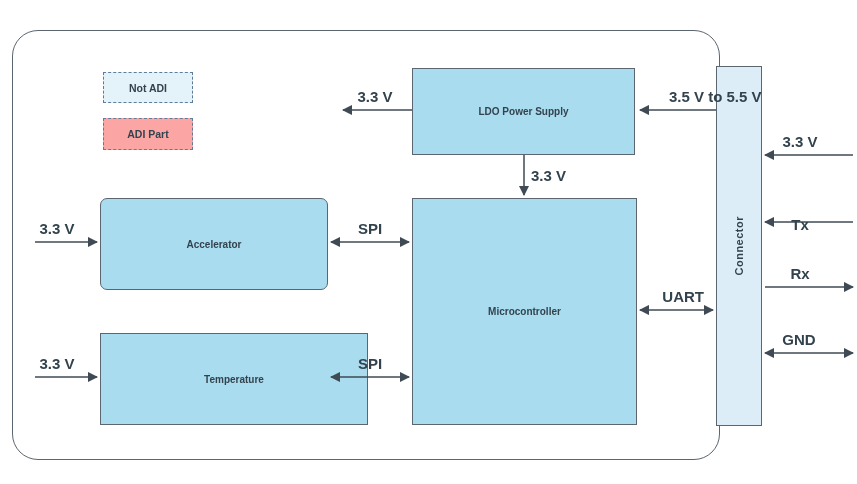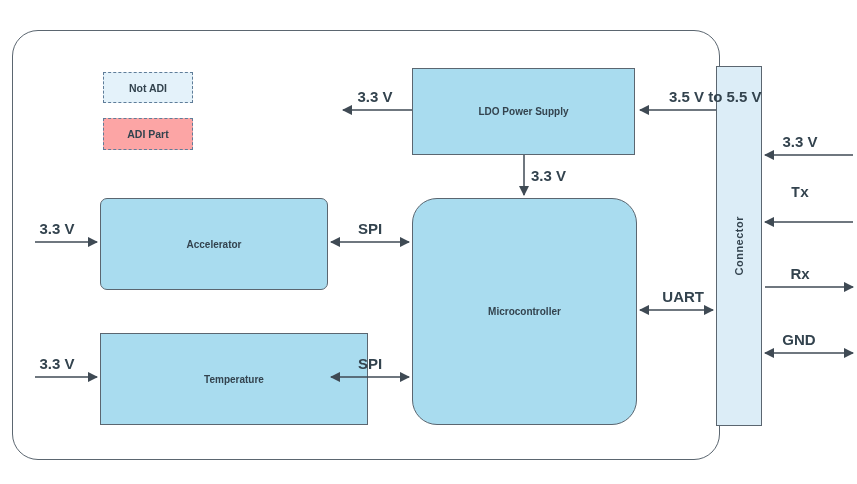--- a/index.html
+++ b/index.html
@@ -53,21 +53,21 @@
     <span>Not ADI</span>
   </div>
   <div class="legend-box legend-adi" style="left:103px;top:118px;width:90px;height:32px;">
     <span>ADI Part</span>
   </div>
 
   <div class="block" style="left:412px;top:68px;width:223px;height:87px;">
     <span>LDO Power Supply</span>
   </div>
 
-  <div class="block" style="left:412px;top:198px;width:225px;height:227px;border-radius:25px;">
+  <div class="block" style="left:412px;top:198px;width:225px;height:227px;">
     <span>Microcontroller</span>
   </div>
 
   <div class="block" style="left:100px;top:198px;width:228px;height:92px;border-radius:7px;">
     <span>Accelerator</span>
   </div>
 
   <div class="block" style="left:100px;top:333px;width:268px;height:92px;">
     <span>Temperature</span>
   </div>
@@ -100,18 +100,18 @@
 
   <div class="sig" style="left:347px;top:88px;width:56px;">3.3 V</div>
   <div class="sig" style="left:669px;top:88px;width:82px;text-align:right;">3.5 V to 5.5 V</div>
   <div class="sig" style="left:531px;top:167px;width:44px;text-align:left;">3.3 V</div>
   <div class="sig" style="left:34px;top:220px;width:46px;">3.3 V</div>
   <div class="sig" style="left:34px;top:355px;width:46px;">3.3 V</div>
   <div class="sig" style="left:352px;top:220px;width:36px;">SPI</div>
   <div class="sig" style="left:352px;top:355px;width:36px;">SPI</div>
   <div class="sig" style="left:650px;top:288px;width:54px;text-align:right;">UART</div>
   <div class="sig" style="left:775px;top:133px;width:50px;">3.3 V</div>
-  <div class="sig" style="left:778px;top:185px;width:44px;font-family:Liberation Mono, monospace;">Tx</div>
+  <div class="sig" style="left:778px;top:216px;width:44px;">Tx</div>
   <div class="sig" style="left:778px;top:265px;width:44px;">Rx</div>
   <div class="sig" style="left:774px;top:331px;width:50px;">GND</div>
 
 
 </div>
 
 </body></html>

